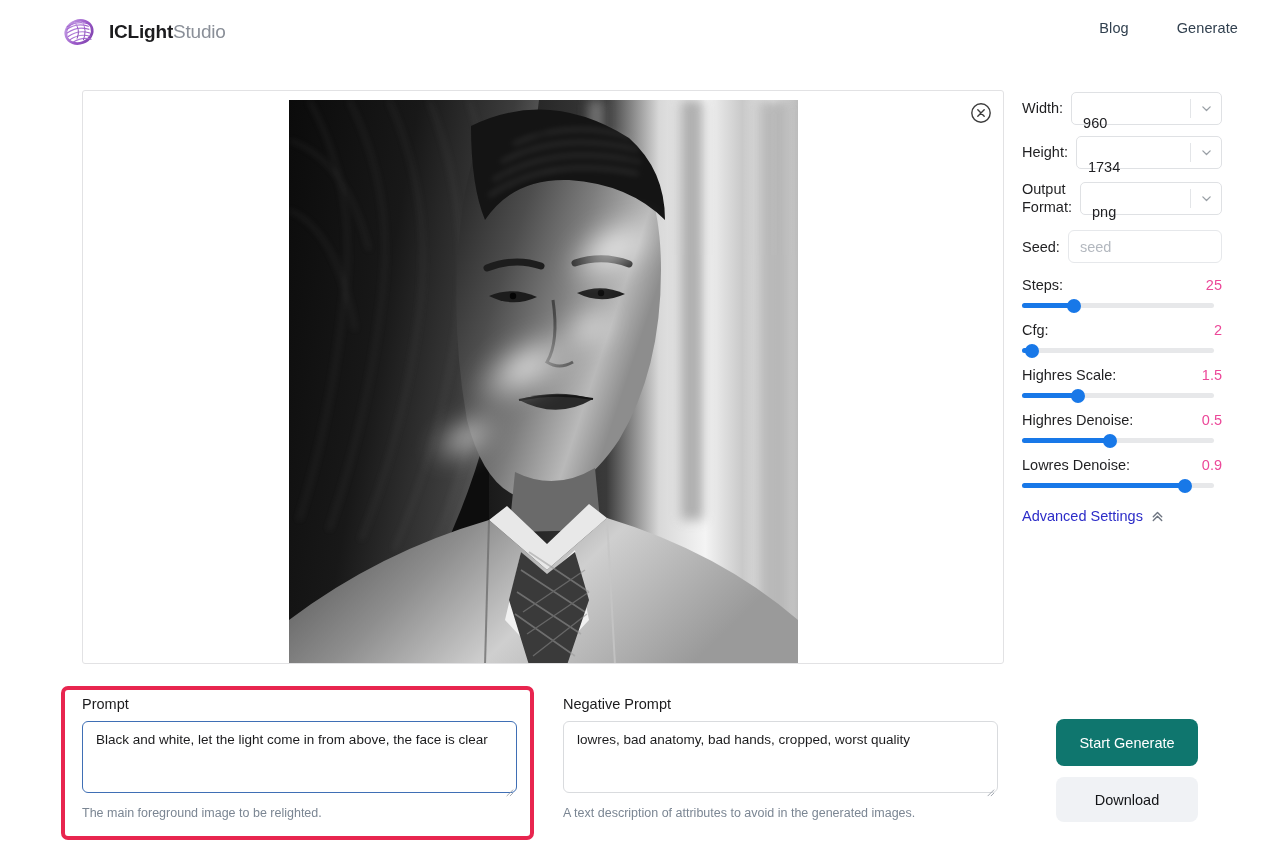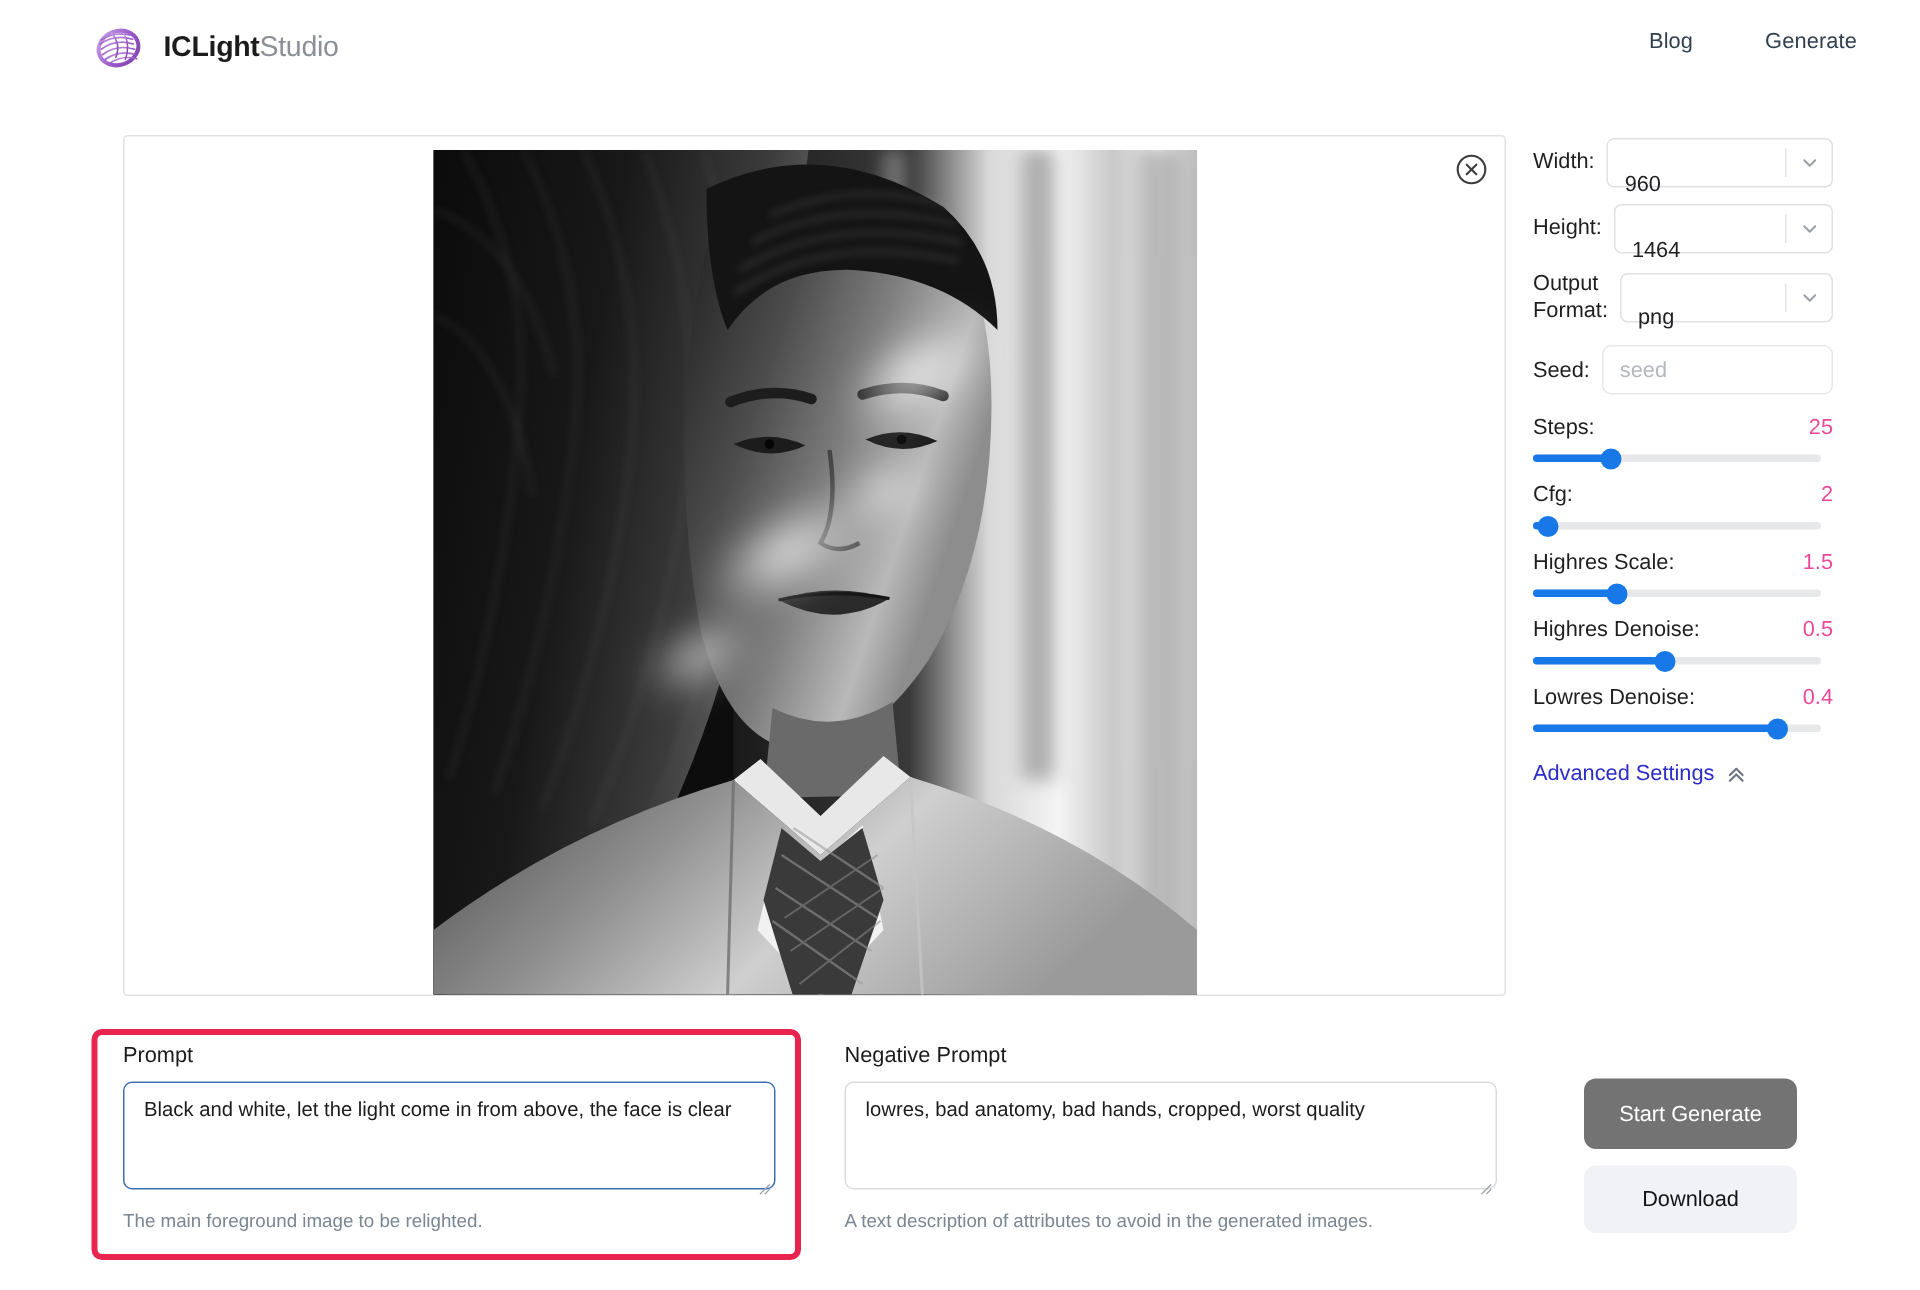--- a/index.html
+++ b/index.html
@@ -154,21 +154,21 @@
   }
   .ta-wrap { position: relative; width: 435px; }
   .field-help {
     margin-top: 9px; font-size: 12.5px; color: #7b8693;
   }
 
   
   .btn-start {
     position: absolute; left: 1056px; top: 719px;
     width: 142px; height: 47px;
-    background: #737373; color: #fff; border: none; border-radius: 8px;
+    background: #0f766e; color: #fff; border: none; border-radius: 8px;
     font-size: 14.5px; font-family: "Liberation Sans", sans-serif;
     cursor: pointer;
   }
   .btn-download {
     position: absolute; left: 1056px; top: 777px;
     width: 142px; height: 45px;
     background: #f0f2f5; color: #121417; border: none; border-radius: 8px;
     font-size: 14.5px; font-family: "Liberation Sans", sans-serif;
     cursor: pointer;
   }
@@ -355,21 +355,21 @@
         <svg width="13" height="13" viewBox="0 0 16 16" fill="none" stroke="currentColor" stroke-width="1.6" stroke-linecap="round" stroke-linejoin="round">
             <path d="M3.5 6 L8 10.5 L12.5 6"></path>
           </svg>
       </span>
     </div>
   </div>
 
   <div class="ctrl-row">
     <span class="ctrl-label">Height:</span>
     <div class="combo">
-      <span class="val">1464</span>
+      <span class="val">1734</span>
       <span class="sep"></span>
       <span class="caret">
         <svg width="13" height="13" viewBox="0 0 16 16" fill="none" stroke="currentColor" stroke-width="1.6" stroke-linecap="round" stroke-linejoin="round">
             <path d="M3.5 6 L8 10.5 L12.5 6"></path>
           </svg>
       </span>
     </div>
   </div>
 
 
@@ -436,21 +436,21 @@
     <div class="track">
       <div class="fill" style="width:46%"></div>
       <div class="thumb" style="left:46%"></div>
     </div>
   </div>
 
   
   <div class="slider-block">
     <div class="slider-head">
       <span>Lowres Denoise:</span>
-      <span class="sval">0.4</span>
+      <span class="sval">0.9</span>
     </div>
     <div class="track">
       <div class="fill" style="width:85%"></div>
       <div class="thumb" style="left:85%"></div>
     </div>
   </div>
 
   <div class="adv-link">
     <span>Advanced Settings</span>
     <span class="chev">

